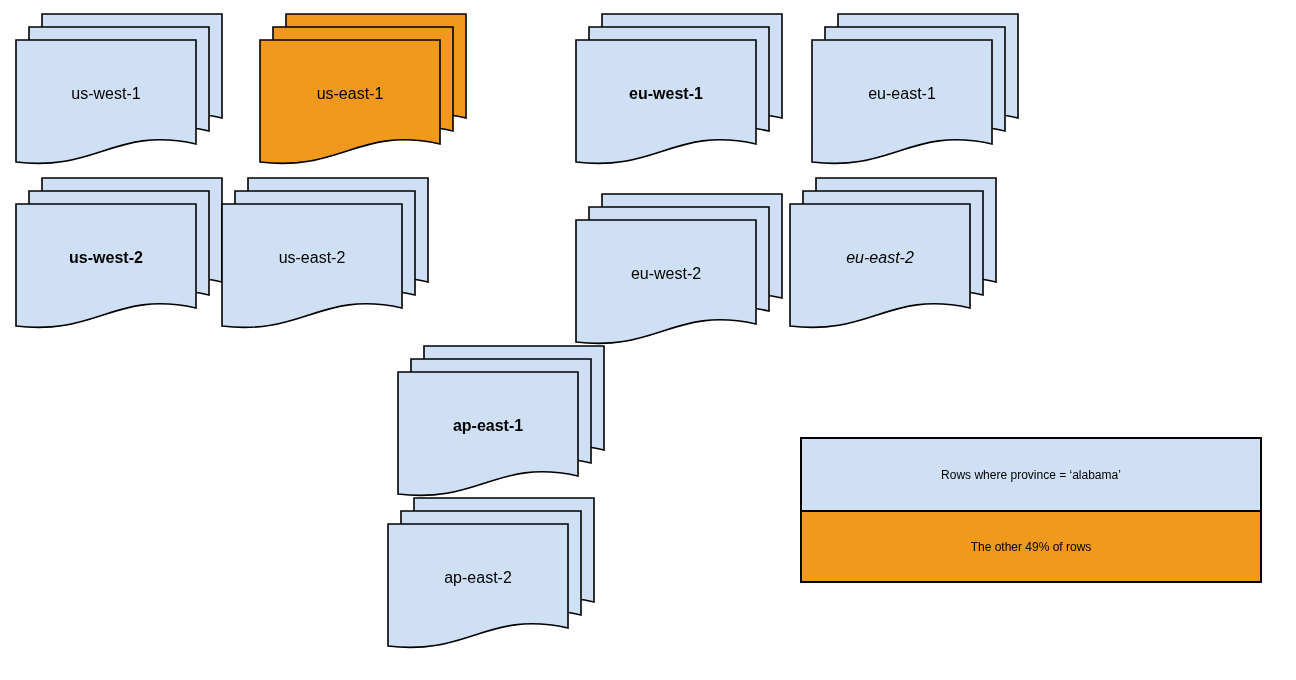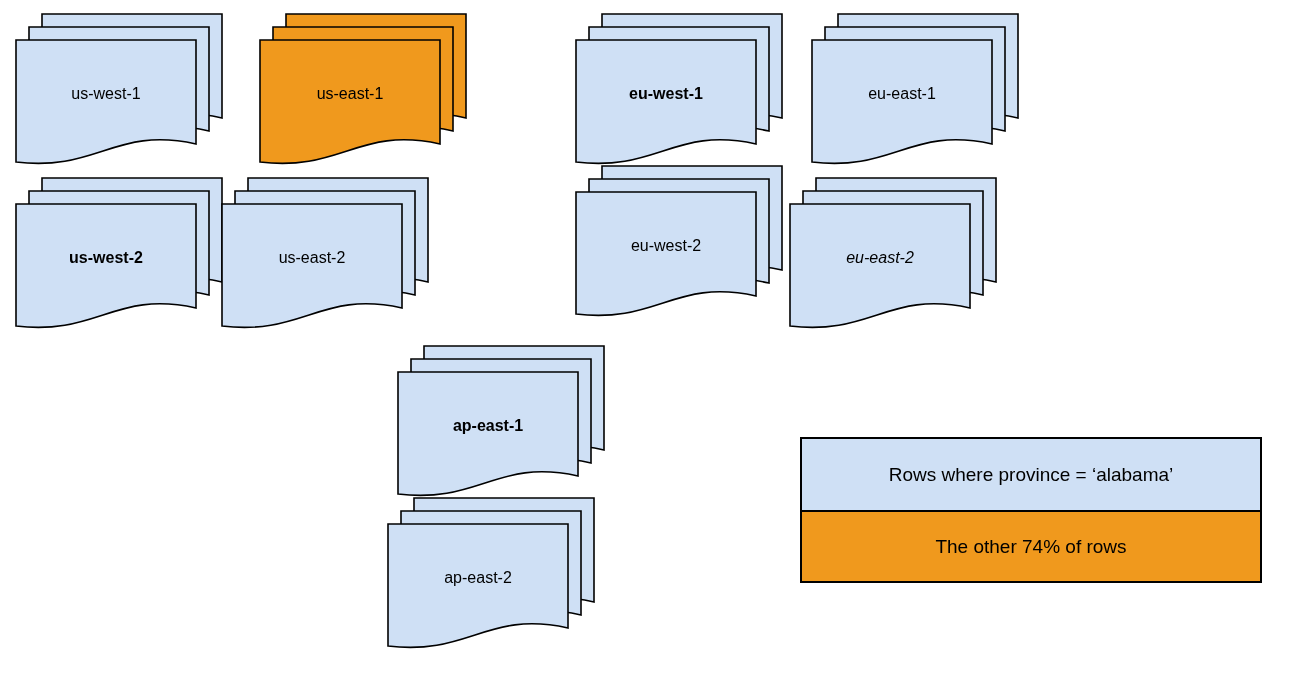--- a/index.html
+++ b/index.html
@@ -29,21 +29,21 @@
     top: 437px;
     width: 462px;
     border: 2px solid #000000;
     box-sizing: border-box;
   }
   .legend-row {
     height: 71px;
     display: flex;
     align-items: center;
     justify-content: center;
-    font-size: 19px;
+    font-size: 12px;
     color: #000000;
     box-sizing: border-box;
   }
   .legend-row + .legend-row {
     border-top: 2px solid #000000;
   }
 </style>
 </head>
 <body>
 
@@ -79,21 +79,21 @@
           <path d="M0,0 L180,0 L180,104 C 99.00000000000001,86 81,132 0,122 Z" fill="#cfe0f5" stroke="#000000" stroke-width="1.6" transform="translate(15,15)"></path>
           <path d="M0,0 L180,0 L180,104 C 99.00000000000001,86 81,132 0,122 Z" fill="#cfe0f5" stroke="#000000" stroke-width="1.6" transform="translate(2,28)"></path>
           <text x="92" y="86.56" text-anchor="middle">us-west-2</text>
         </svg></div>
       <div class="stack" style="left: 220px; top: 176px;"><svg width="210" height="164" viewBox="0 0 210 164">
           <path d="M0,0 L180,0 L180,104 C 99.00000000000001,86 81,132 0,122 Z" fill="#cfe0f5" stroke="#000000" stroke-width="1.6" transform="translate(28,2)"></path>
           <path d="M0,0 L180,0 L180,104 C 99.00000000000001,86 81,132 0,122 Z" fill="#cfe0f5" stroke="#000000" stroke-width="1.6" transform="translate(15,15)"></path>
           <path d="M0,0 L180,0 L180,104 C 99.00000000000001,86 81,132 0,122 Z" fill="#cfe0f5" stroke="#000000" stroke-width="1.6" transform="translate(2,28)"></path>
           <text x="92" y="86.56" text-anchor="middle">us-east-2</text>
         </svg></div>
-      <div class="stack" style="left: 574px; top: 164px;"><svg width="210" height="164" viewBox="0 0 210 164">
+      <div class="stack" style="left: 574px; top: 192px;"><svg width="210" height="164" viewBox="0 0 210 164">
           <path d="M0,0 L180,0 L180,104 C 99.00000000000001,86 81,132 0,122 Z" fill="#cfe0f5" stroke="#000000" stroke-width="1.6" transform="translate(28,2)"></path>
           <path d="M0,0 L180,0 L180,104 C 99.00000000000001,86 81,132 0,122 Z" fill="#cfe0f5" stroke="#000000" stroke-width="1.6" transform="translate(15,15)"></path>
           <path d="M0,0 L180,0 L180,104 C 99.00000000000001,86 81,132 0,122 Z" fill="#cfe0f5" stroke="#000000" stroke-width="1.6" transform="translate(2,28)"></path>
           <text x="92" y="86.56" text-anchor="middle">eu-west-2</text>
         </svg></div>
       <div class="stack" style="left: 788px; top: 176px; font-style: italic;"><svg width="210" height="164" viewBox="0 0 210 164">
           <path d="M0,0 L180,0 L180,104 C 99.00000000000001,86 81,132 0,122 Z" fill="#cfe0f5" stroke="#000000" stroke-width="1.6" transform="translate(28,2)"></path>
           <path d="M0,0 L180,0 L180,104 C 99.00000000000001,86 81,132 0,122 Z" fill="#cfe0f5" stroke="#000000" stroke-width="1.6" transform="translate(15,15)"></path>
           <path d="M0,0 L180,0 L180,104 C 99.00000000000001,86 81,132 0,122 Z" fill="#cfe0f5" stroke="#000000" stroke-width="1.6" transform="translate(2,28)"></path>
           <text x="92" y="86.56" text-anchor="middle">eu-east-2</text>
@@ -110,17 +110,17 @@
           <path d="M0,0 L180,0 L180,104 C 99.00000000000001,86 81,132 0,122 Z" fill="#cfe0f5" stroke="#000000" stroke-width="1.6" transform="translate(2,28)"></path>
           <text x="92" y="86.56" text-anchor="middle">ap-east-2</text>
         </svg></div>
     </div>
 
   <div class="legend">
     <div class="legend-row" id="legend-row-0" style="background: rgb(207, 224, 245);">
       <span>Rows where province = ‘alabama’</span>
     </div>
     <div class="legend-row" id="legend-row-1" style="background: rgb(240, 153, 29);">
-      <span>The other 74% of rows</span>
+      <span>The other 49% of rows</span>
     </div>
   </div>
 
 </div>
 
 </body></html>

